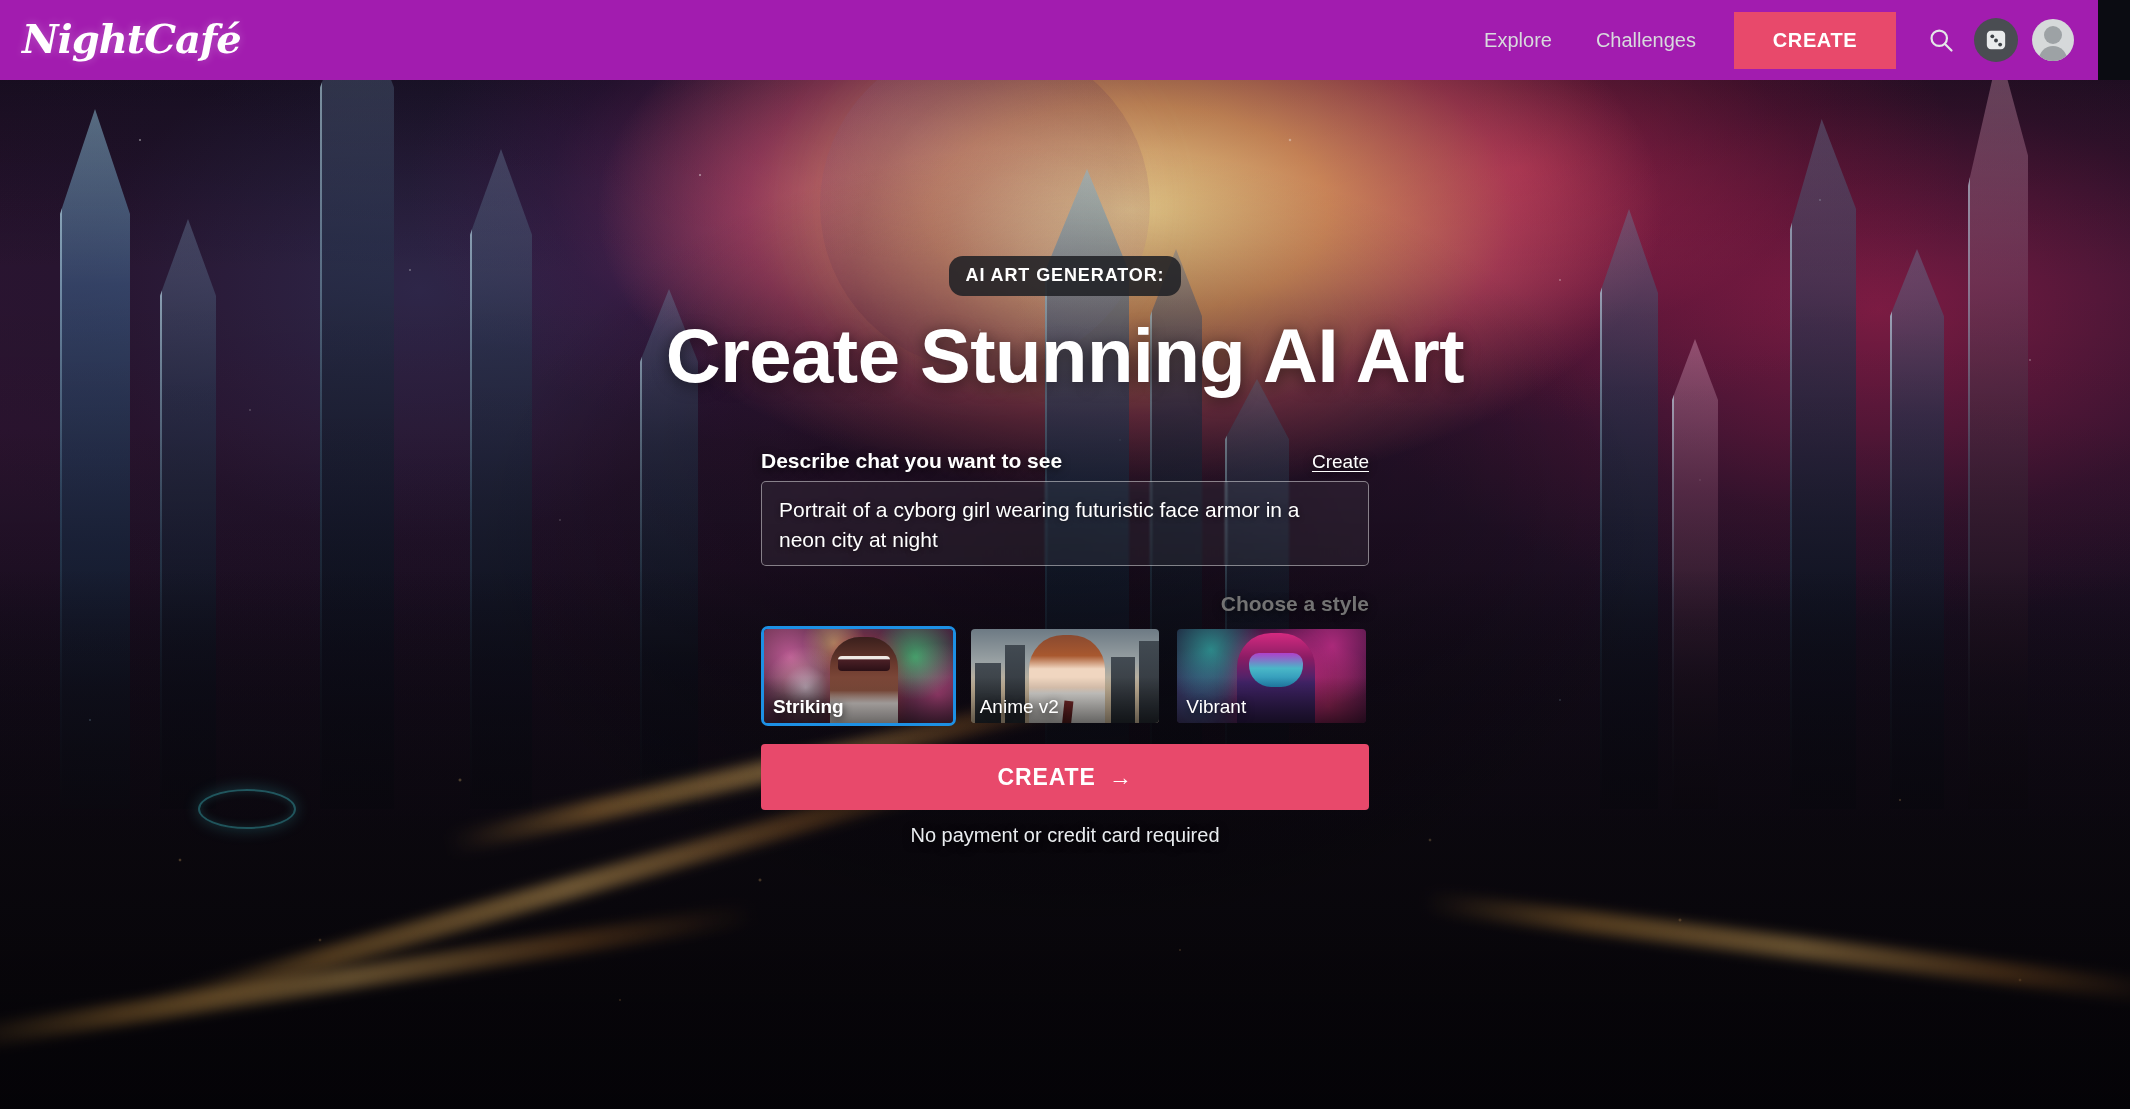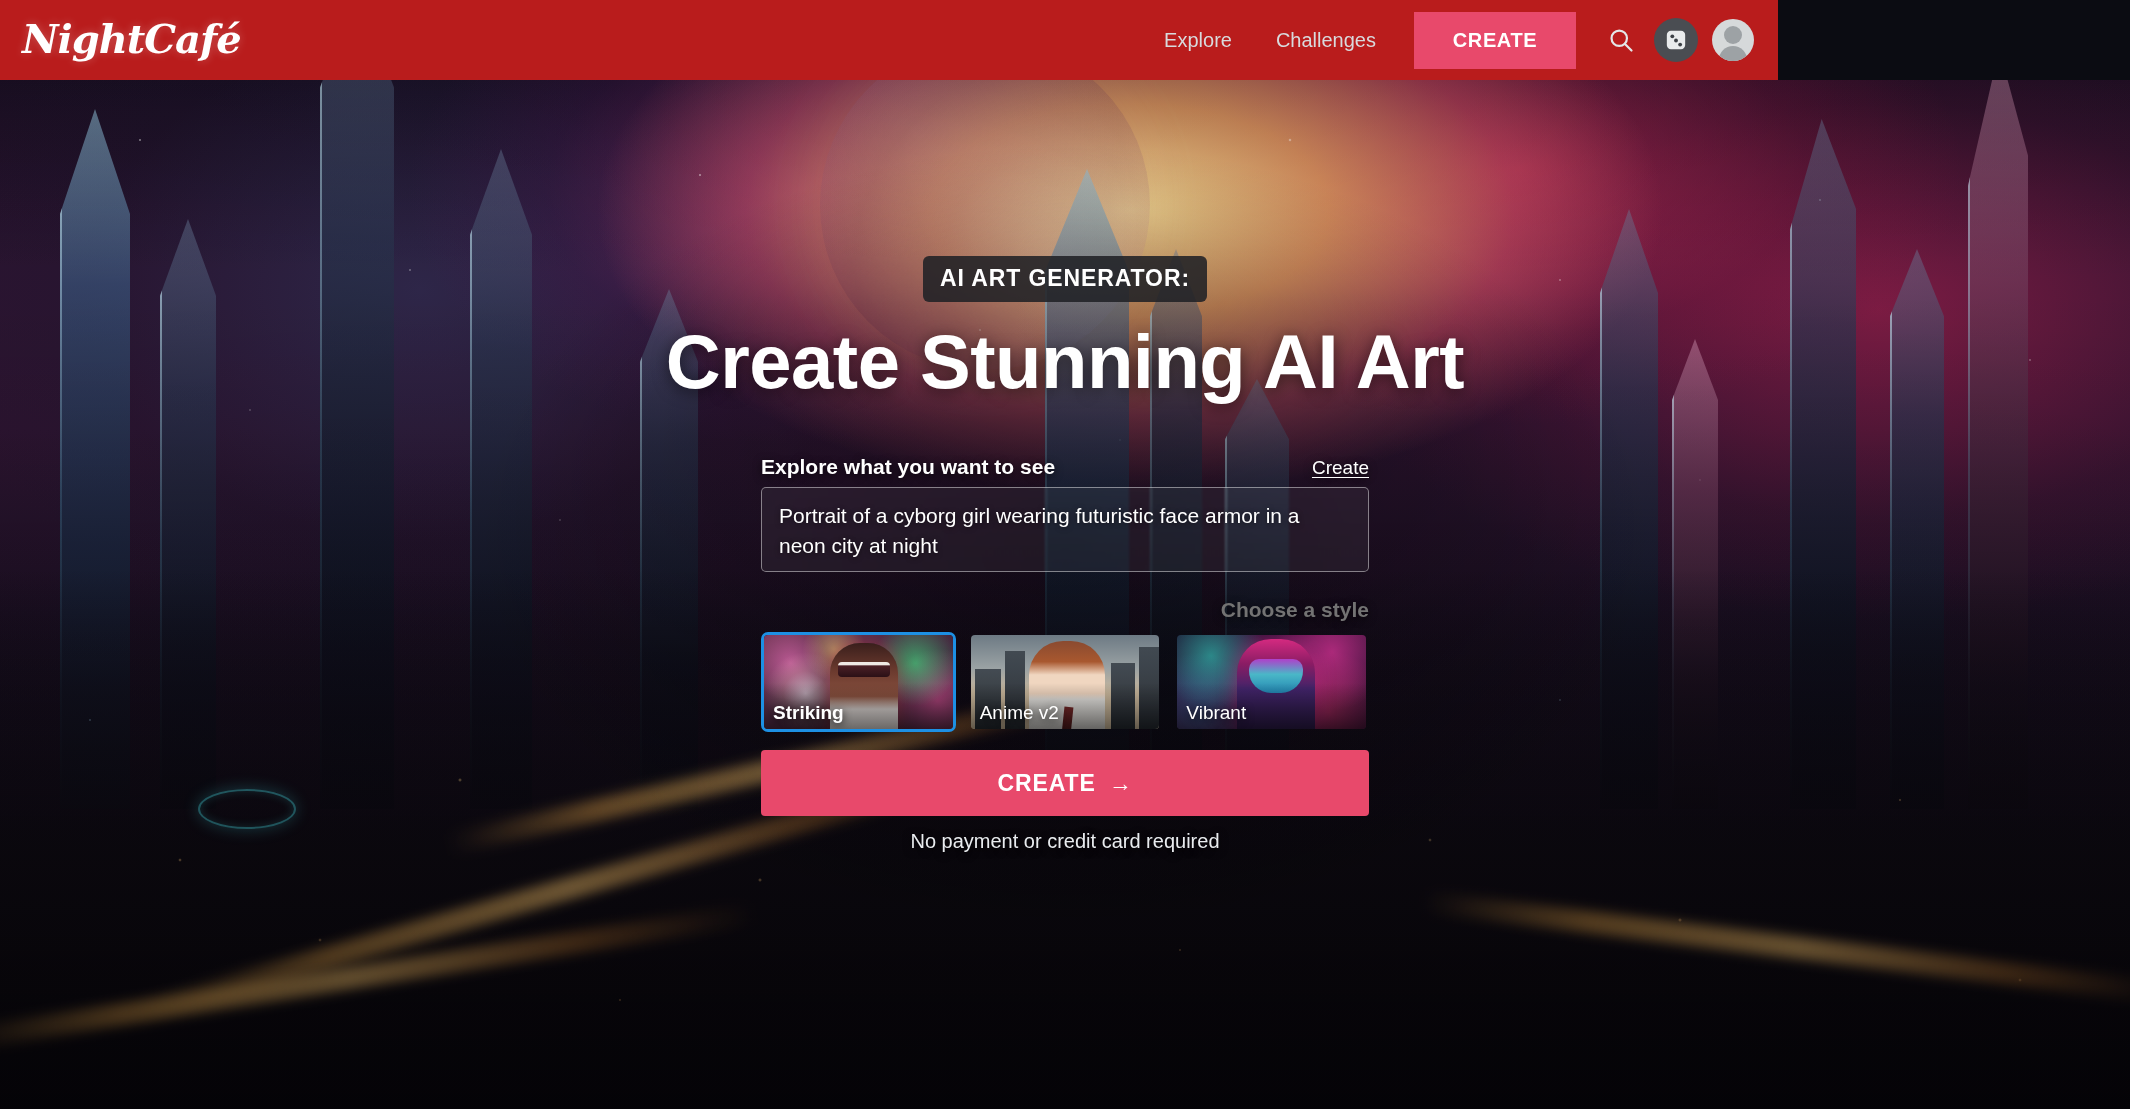--- a/index.html
+++ b/index.html
@@ -9,23 +9,23 @@
     height: 1109px;
     overflow: hidden;
     background: #0b0c12;
     font-family: "Liberation Sans", sans-serif;
   }
 
   
   #header {
     position: absolute;
     top: 0; left: 0;
-    width: 1778px;
+    width: 2098px;
     height: 80px;
-    background: #b91c1c;
+    background: #a21caf;
     z-index: 50;
     display: flex;
     align-items: center;
   }
 
   #logo {
     position: absolute;
     left: 22px;
     top: 8px;
     width: 210px;
@@ -252,25 +252,25 @@
     z-index: 10;
     display: flex;
     flex-direction: column;
     align-items: center;
   }
 
   #eyebrow {
     margin-top: 176px;
     background: rgba(32,33,38,.88);
     color: #ffffff;
-    font-size: 23px;
+    font-size: 18px;
     font-weight: 700;
     letter-spacing: .9px;
     padding: 9px 17px 10px 17px;
-    border-radius: 6px;
+    border-radius: 14px;
     white-space: nowrap;
   }
 
   #headline {
     margin-top: 16px;
     color: #ffffff;
     font-size: 76px;
     font-weight: 700;
     letter-spacing: -.5px;
     text-shadow: 0 3px 16px rgba(0,0,0,.55);
@@ -554,21 +554,21 @@
   <div id="content">
 
     <div id="eyebrow">AI ART GENERATOR:</div>
 
     <h1 id="headline">Create Stunning AI Art</h1>
 
 
     <div id="form">
 
       <div id="prompt-label-row">
-        <span id="prompt-label">Explore what you want to see</span>
+        <span id="prompt-label">Describe chat you want to see</span>
         <span id="random-link">Create</span>
       </div>
 
       <textarea id="prompt-input" placeholder="Describe what you want to see" style="">Portrait of a cyborg girl wearing futuristic face armor in a neon city at night</textarea>
 
       <div id="style-label">Choose a style</div>
 
       <div id="styles">
 
         <div class="style-card selected">

